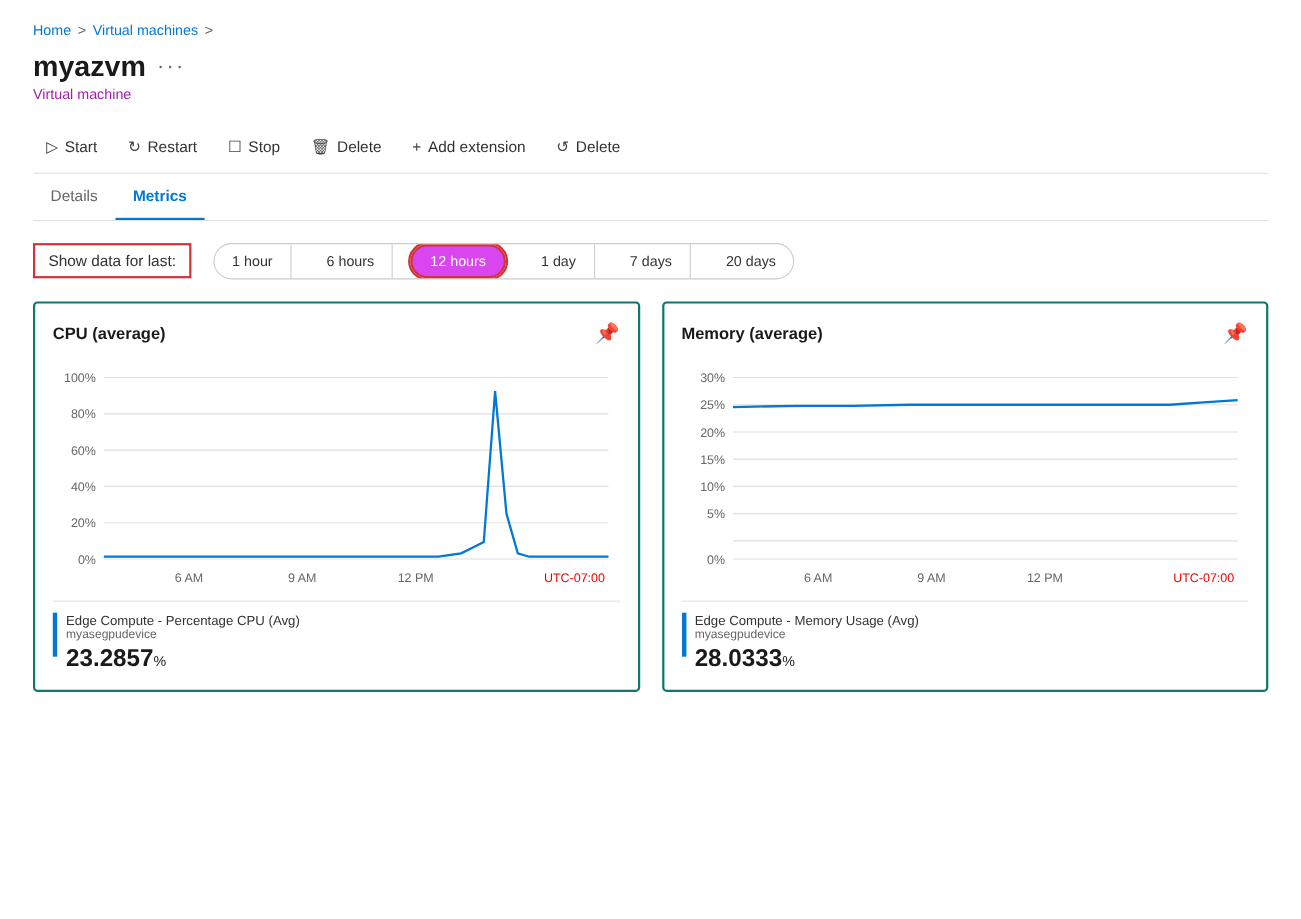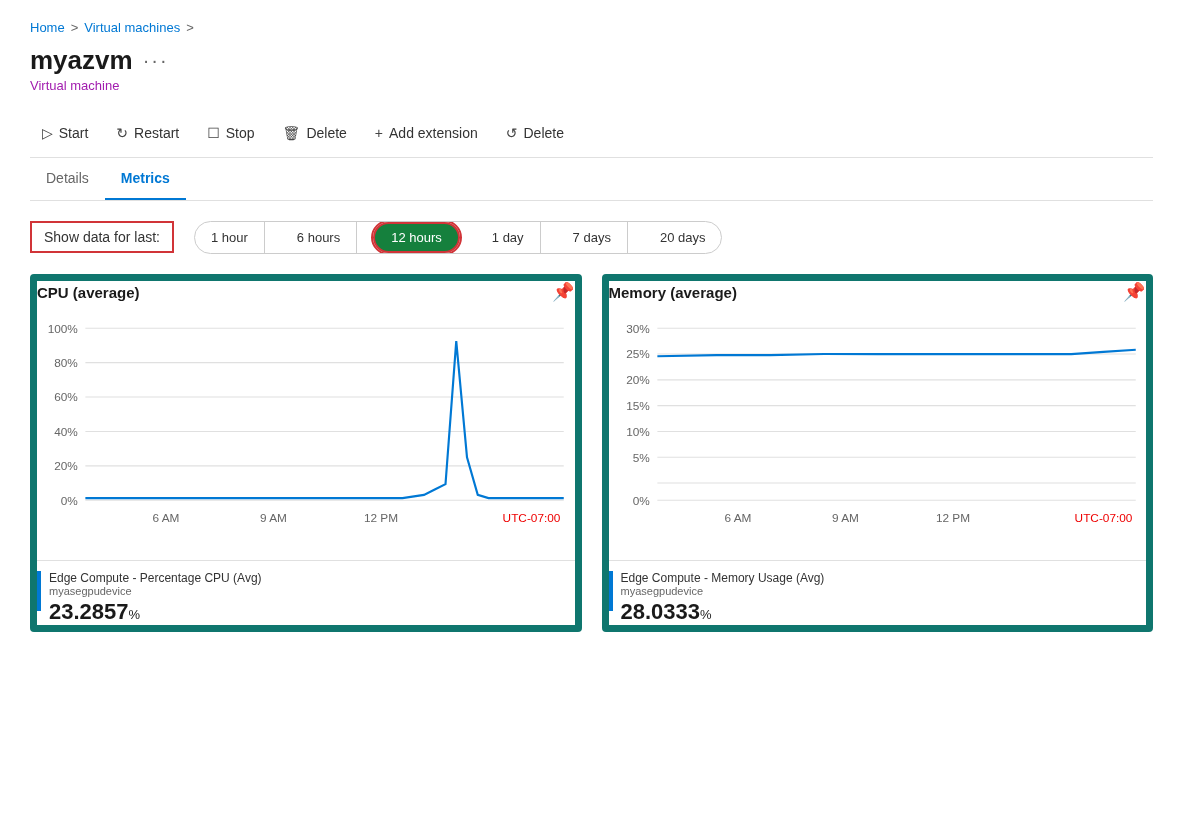--- a/index.html
+++ b/index.html
@@ -30,31 +30,31 @@
     
     .filter-row { display: flex; align-items: flex-start; gap: 20px; margin-bottom: 20px; }
     .show-data-label { border: 2px solid #d13438; padding: 6px 12px; font-size: 14px; color: #333; font-weight: 400; }
     .time-buttons { display: flex; gap: 16px; border: 1px solid #ccc; border-radius: 20px; overflow: hidden; }
     .time-btn { padding: 6px 16px; border: none; background: none; cursor: pointer; font-size: 13px; color: #333; border-right: 1px solid #ccc; white-space: nowrap; }
     .time-btn:last-child { border-right: none; }
     .time-btn.active { background: #0078d4; color: #fff; border-radius: 18px; border: 2px solid #d13438; outline: 2px solid #d13438; }
 
     
     .charts-row { display: grid; grid-template-columns: 1fr 1fr; gap: 20px; }
-    .chart-card { border: 7px solid #0f766e; border-radius: 4px; padding: 0; }
+    .chart-card { border: 2px solid #0f766e; border-radius: 4px; padding: 16px; }
     .chart-header { display: flex; justify-content: space-between; align-items: center; margin-bottom: 12px; }
     .chart-title { font-size: 15px; font-weight: 600; color: #1a1a1a; }
     .pin-icon { cursor: pointer; color: #666; font-size: 18px; }
 
     
     .chart-area { width: 100%; height: 220px; position: relative; }
     svg { width: 100%; height: 100%; }
 
     
-    .chart-legend { margin-top: 25px; border-top: 1px solid #e0e0e0; padding-top: 10px; }
+    .chart-legend { margin-top: 0; border-top: 1px solid #e0e0e0; padding-top: 10px; }
     .legend-item { display: flex; align-items: flex-start; gap: 8px; }
     .legend-color { width: 4px; min-width: 4px; height: 40px; background: #0078d4; }
     .legend-text { font-size: 12px; color: #444; }
     .legend-name { font-size: 12px; color: #333; }
     .legend-sub { font-size: 11px; color: #666; }
     .legend-value { font-size: 22px; font-weight: 700; color: #1a1a1a; margin-top: 2px; }
     .legend-unit { font-size: 13px; font-weight: 400; }
   </style>
 </head>
 <body>
@@ -104,21 +104,21 @@
   <div class="tabs">
     <div class="tab">Details</div>
     <div class="tab active">Metrics</div>
   </div>
 
   <div class="filter-row">
     <div class="show-data-label">Show data for last:</div>
     <div class="time-buttons">
       <button class="time-btn">1 hour</button>
       <button class="time-btn">6 hours</button>
-      <button class="time-btn active" style="background: #15803d; color: rgb(255, 255, 255); border-radius: 18px; border: 2px solid rgb(209, 52, 56); outline: rgb(209, 52, 56) solid 2px;">12 hours</button>
+      <button class="time-btn active" style="background: #d946ef; color: rgb(255, 255, 255); border-radius: 18px; border: 2px solid rgb(209, 52, 56); outline: rgb(209, 52, 56) solid 2px;">12 hours</button>
       <button class="time-btn">1 day</button>
       <button class="time-btn">7 days</button>
       <button class="time-btn">20 days</button>
     </div>
   </div>
 
   <div class="charts-row">
 
     <div class="chart-card">
       <div class="chart-header">

